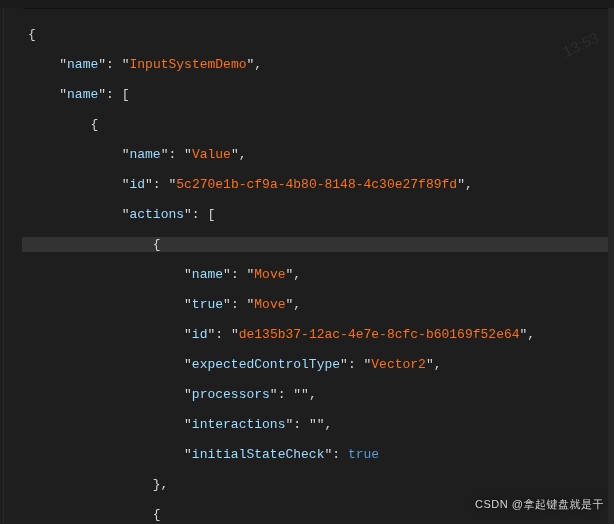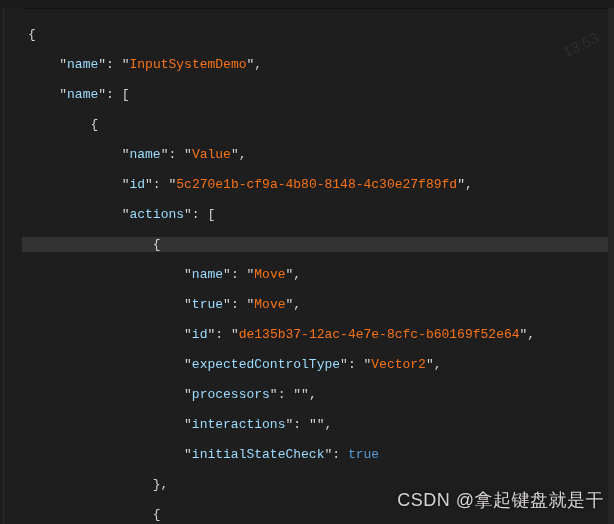--- a/index.html
+++ b/index.html
@@ -90,21 +90,21 @@
   .wm1 { top: 36px;  right: 14px; }
   .wm2 { top: 258px; right: -4px; font-size: 14px; }
   .wm3 { top: 430px; right: -6px; font-size: 14px; }
   .wm4 { top: 280px; left: 120px; font-size: 14px; color:#2a2a2a; }
   .attr {
     position: absolute;
     right: 10px;
     bottom: 12px;
     color: #d9d4d4;
     font-family: "Microsoft YaHei", sans-serif;
-    font-size: 18px;
+    font-size: 11px;
     text-shadow: 0 0 4px rgba(0,0,0,0.7);
     letter-spacing: 0.5px;
   }
 </style>
 </head>
 <body>
 
 <div class="tab-bar"></div>
 <div class="gutter"></div>
 

